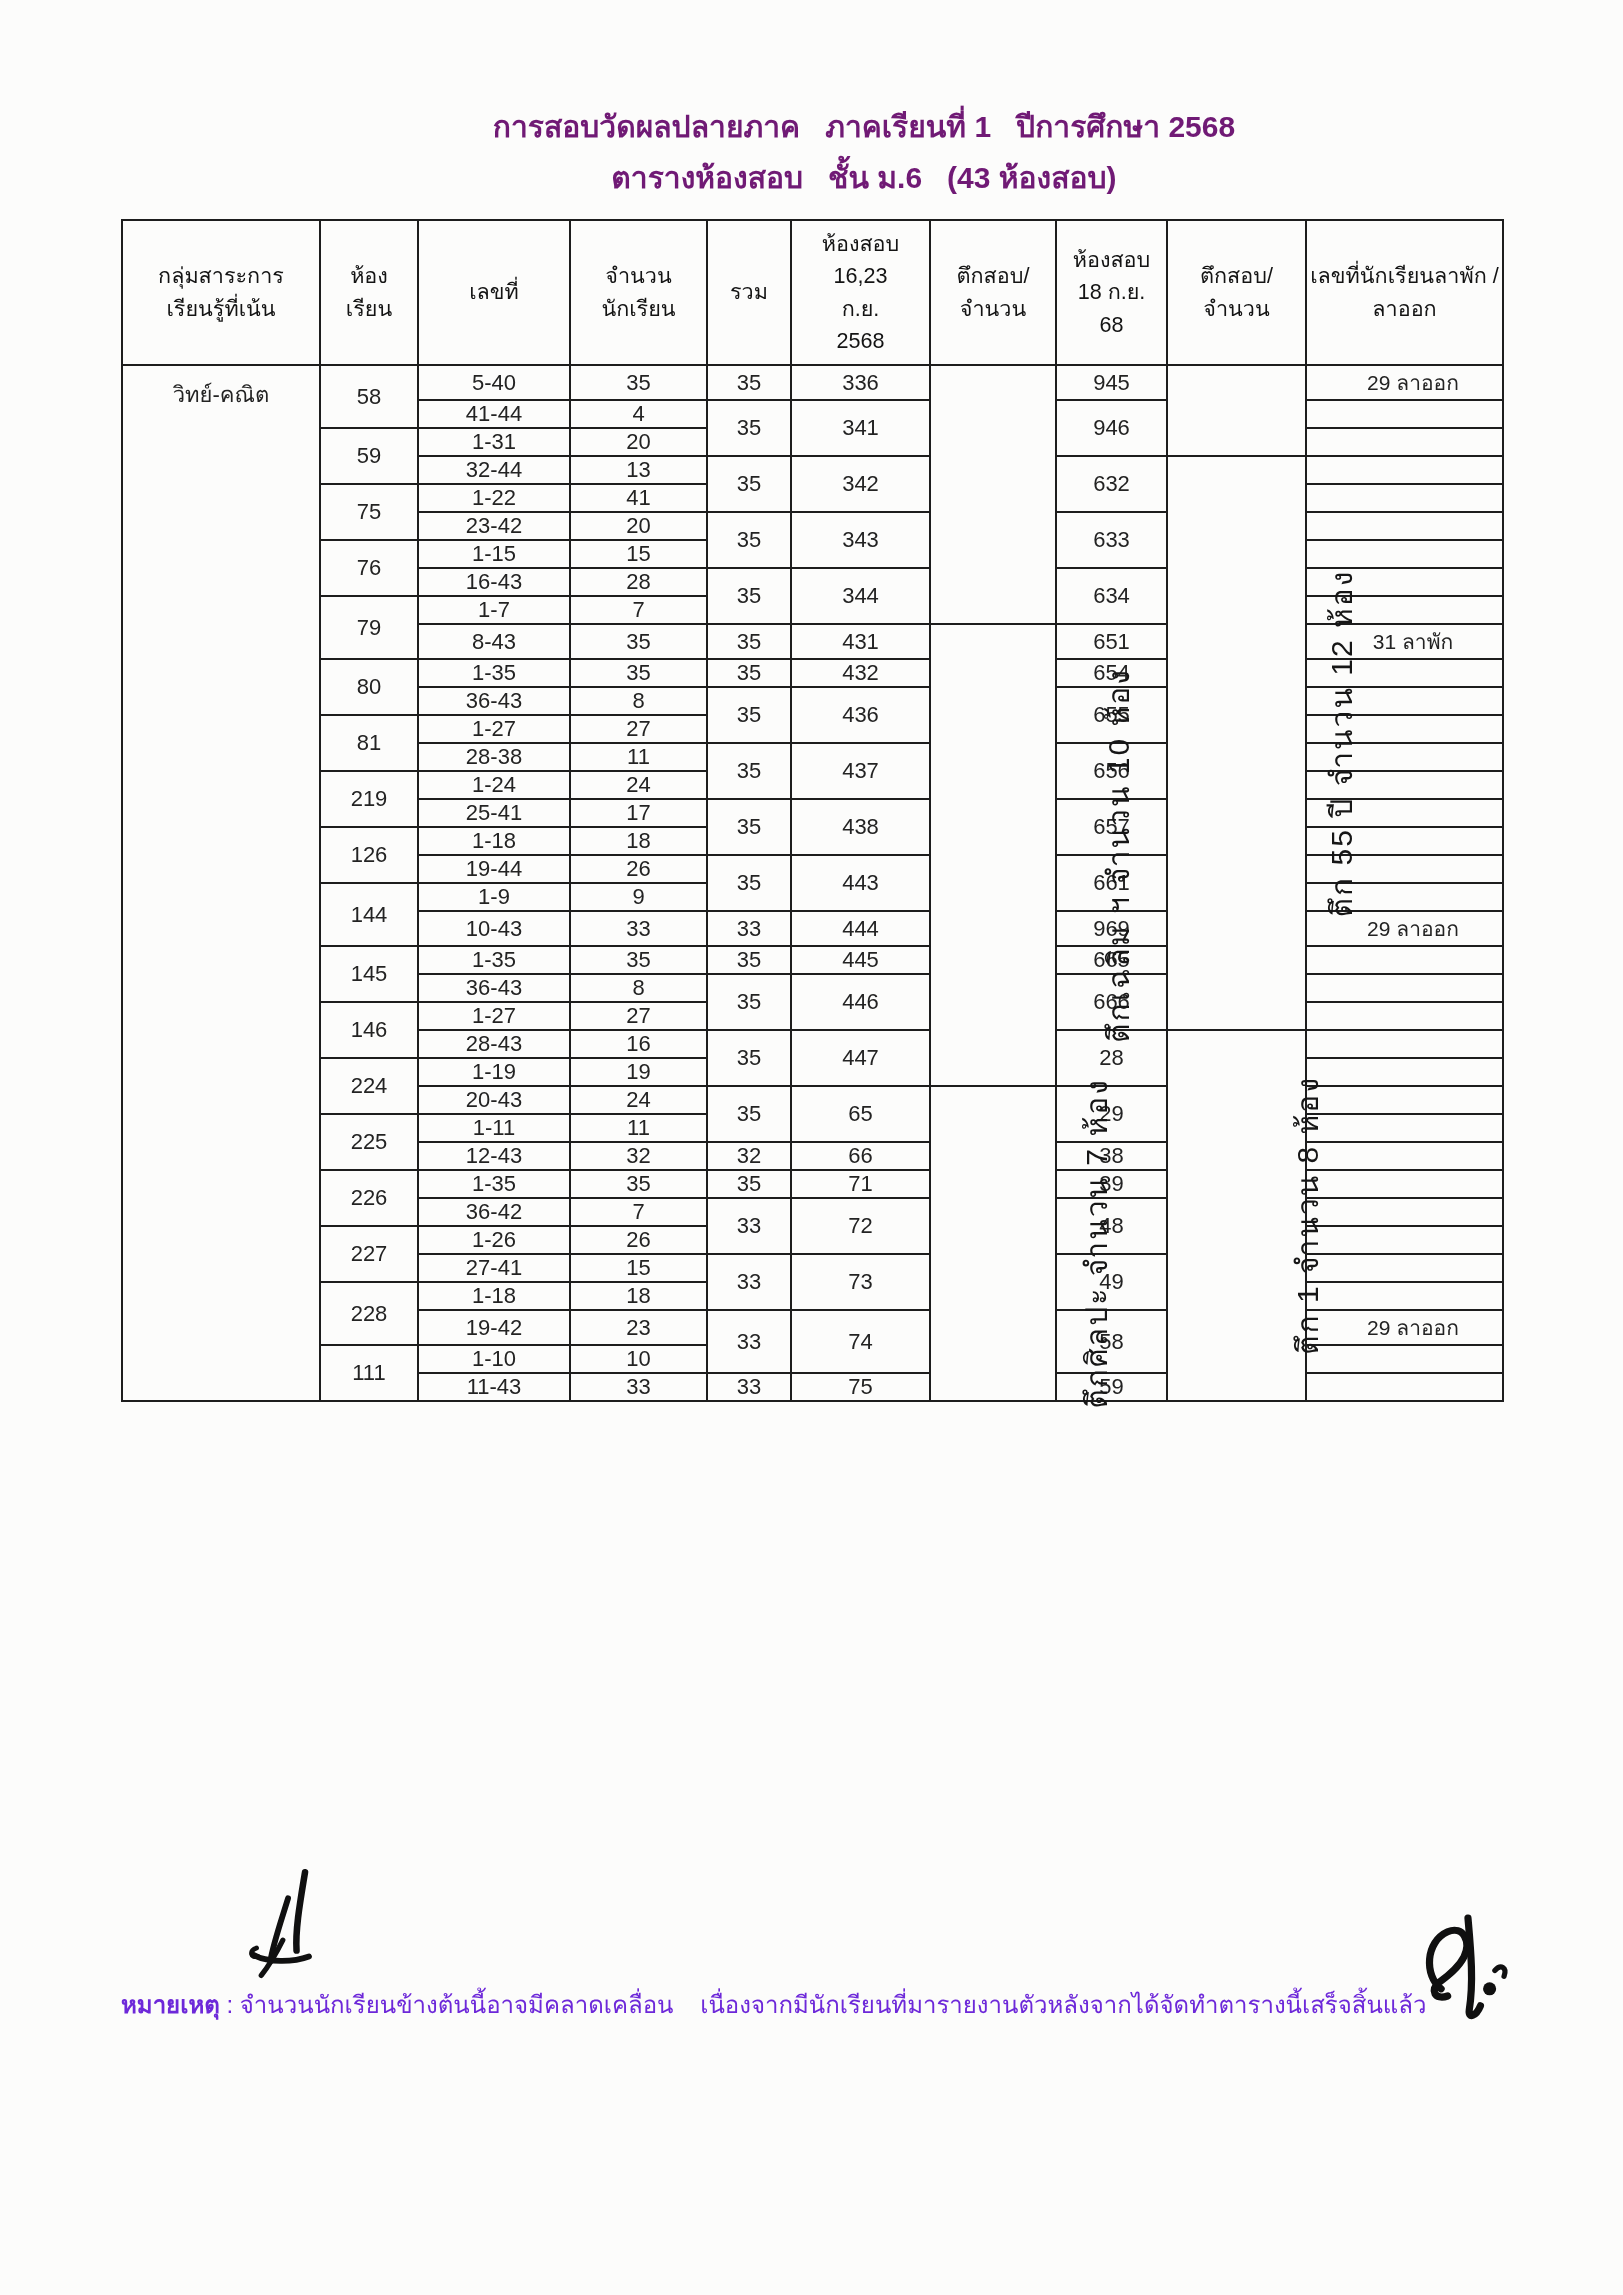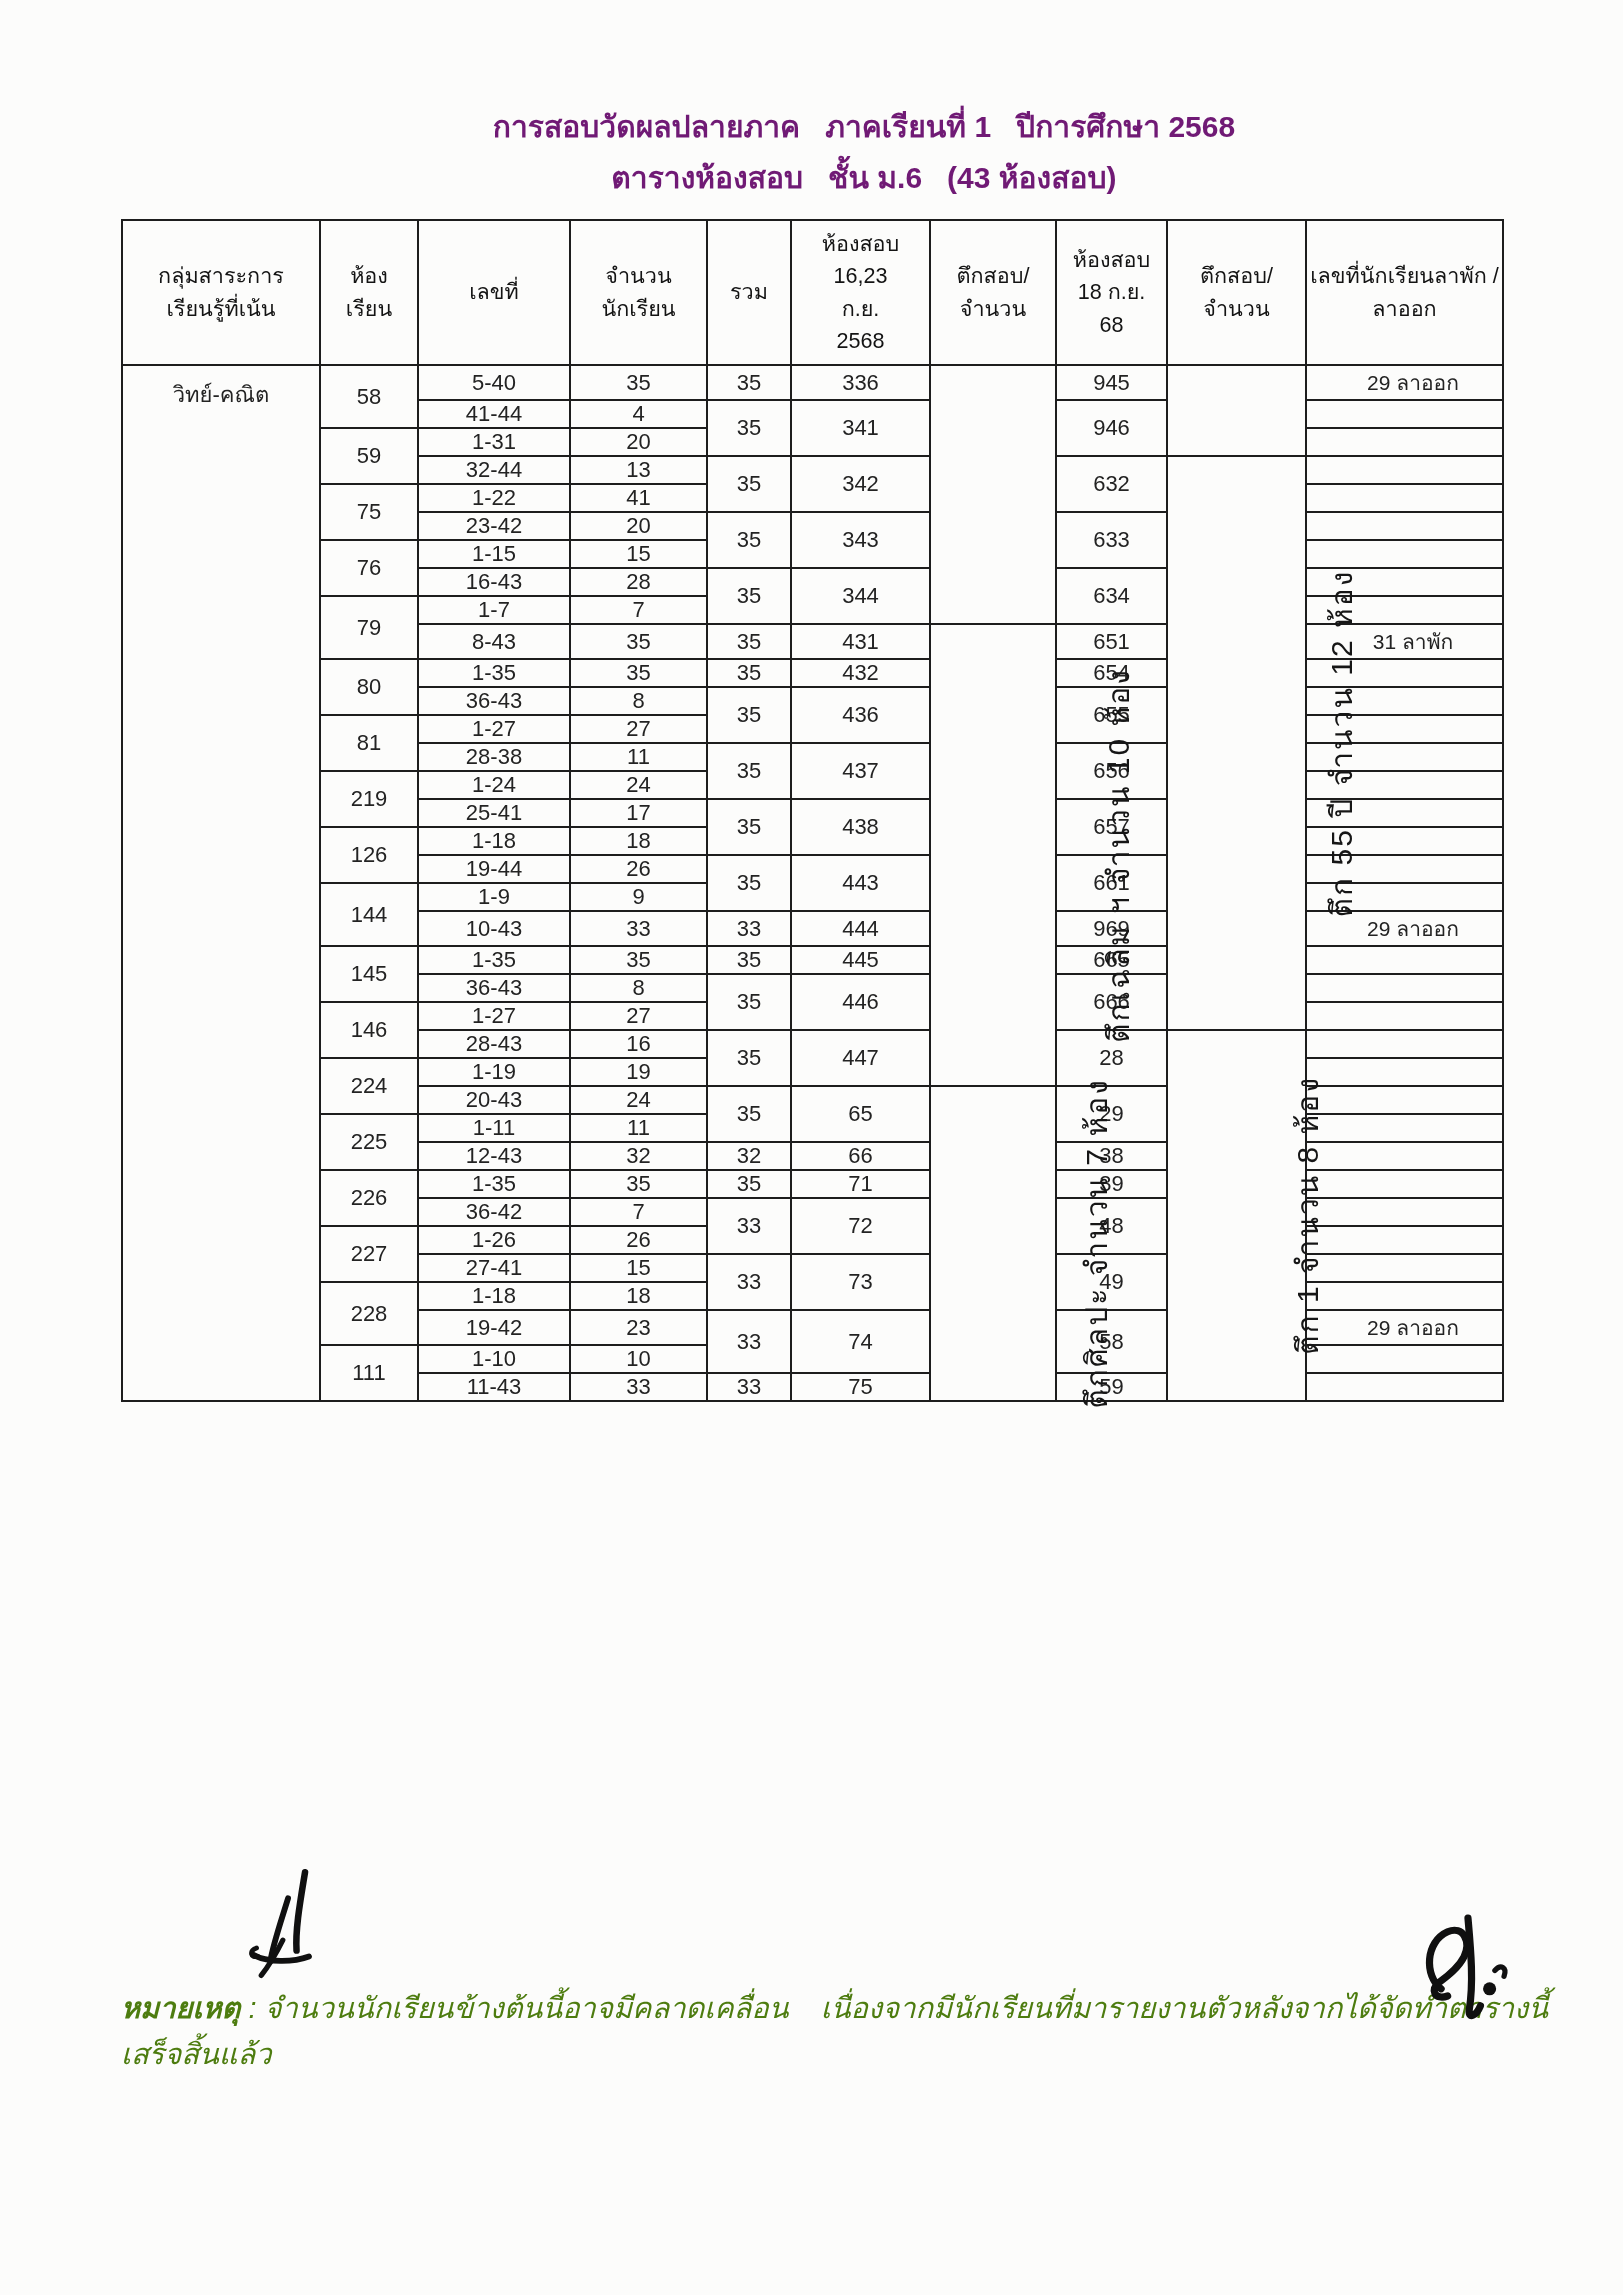--- a/index.html
+++ b/index.html
@@ -33,21 +33,21 @@
   tbody td{font-size:22px;color:#232323;}
   td.c-sub{vertical-align:top;padding-top:10.5px;font-size:22px;}
   td.c-abs{text-align:center;padding-left:17px;font-size:21px;white-space:nowrap;}
   td.c-bldg{vertical-align:middle;}
   .vtext{
     display:inline-block;transform:rotate(-90deg);white-space:nowrap;
     font-size:30px;letter-spacing:2px;color:#161616;
   }
   .note{
     position:absolute;top:1985px;left:121px;right:39px;
-    font-size:29px;color:#4d7c0f;white-space:pre-wrap;font-style:italic;
+    font-size:24px;color:#6d28d9;white-space:pre-wrap;
   }
   .note b{font-weight:bold;}
   .sig{position:absolute;}
   .sig path{fill:none;stroke:#101010;stroke-linecap:round;stroke-linejoin:round;}
 </style>
 </head>
 <body>
 
 <div class="title-line title-1">การสอบวัดผลปลายภาค   ภาคเรียนที่ 1   ปีการศึกษา 2568</div>
 <div class="title-line title-2">ตารางห้องสอบ   ชั้น ม.6   (43 ห้องสอบ)</div>

